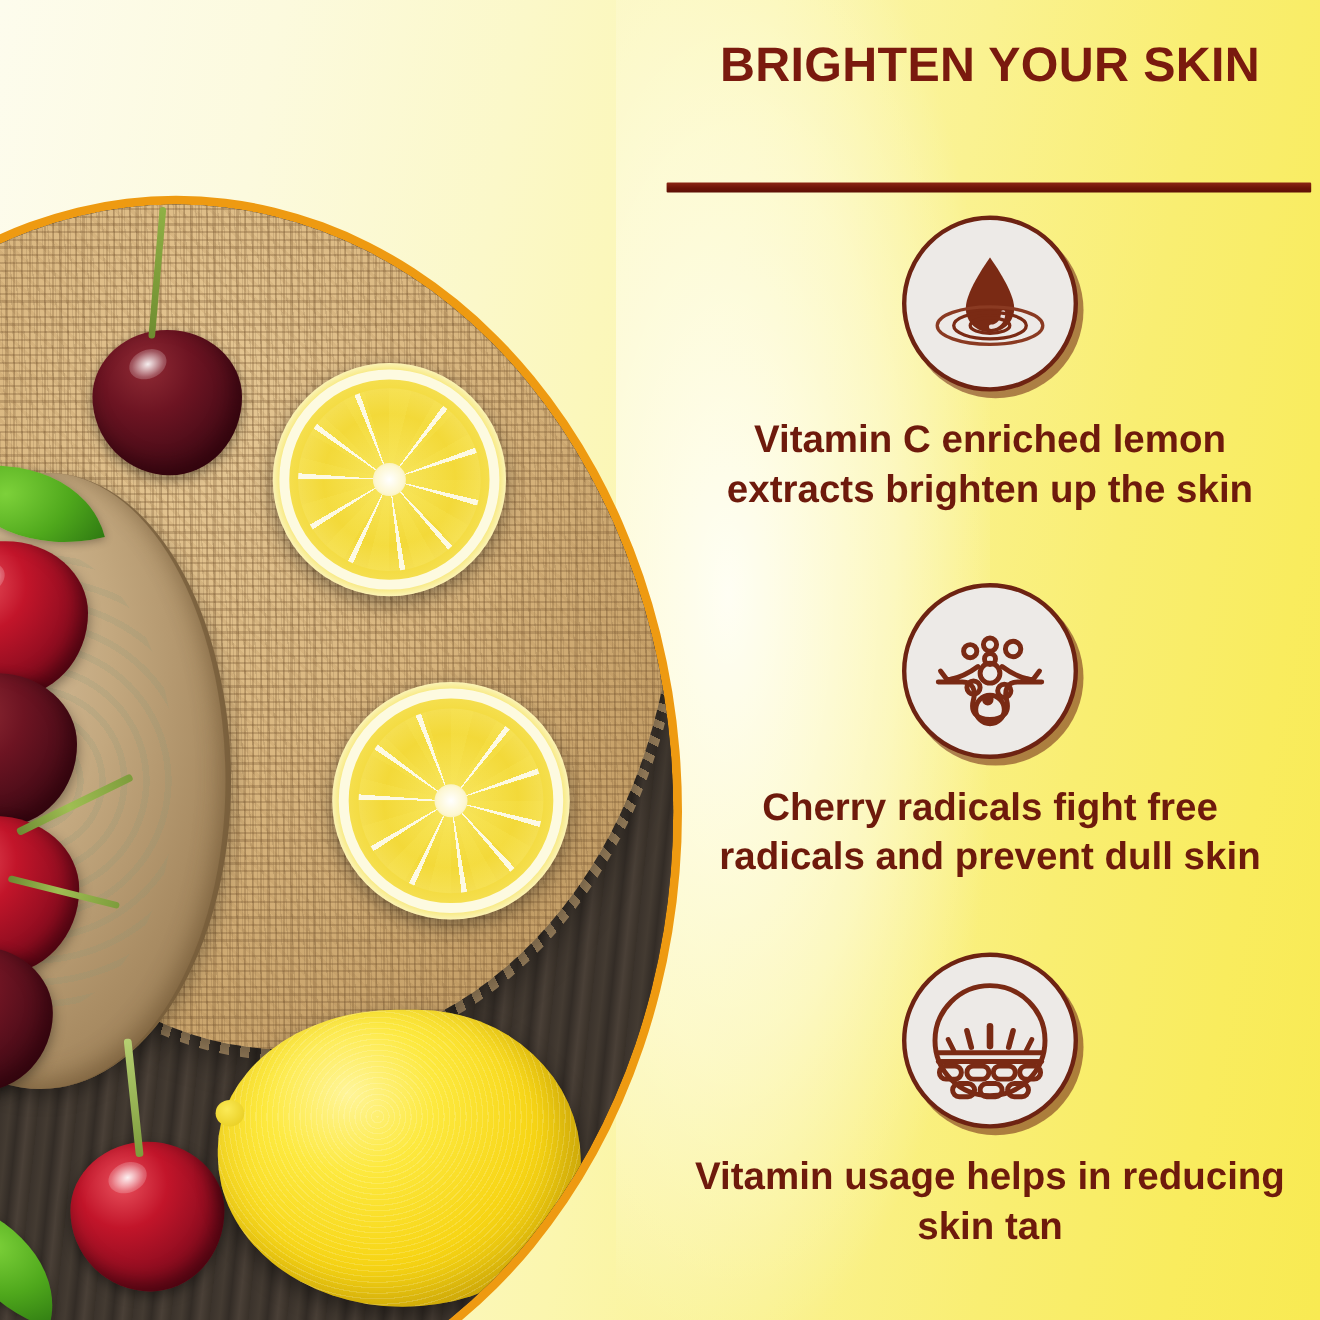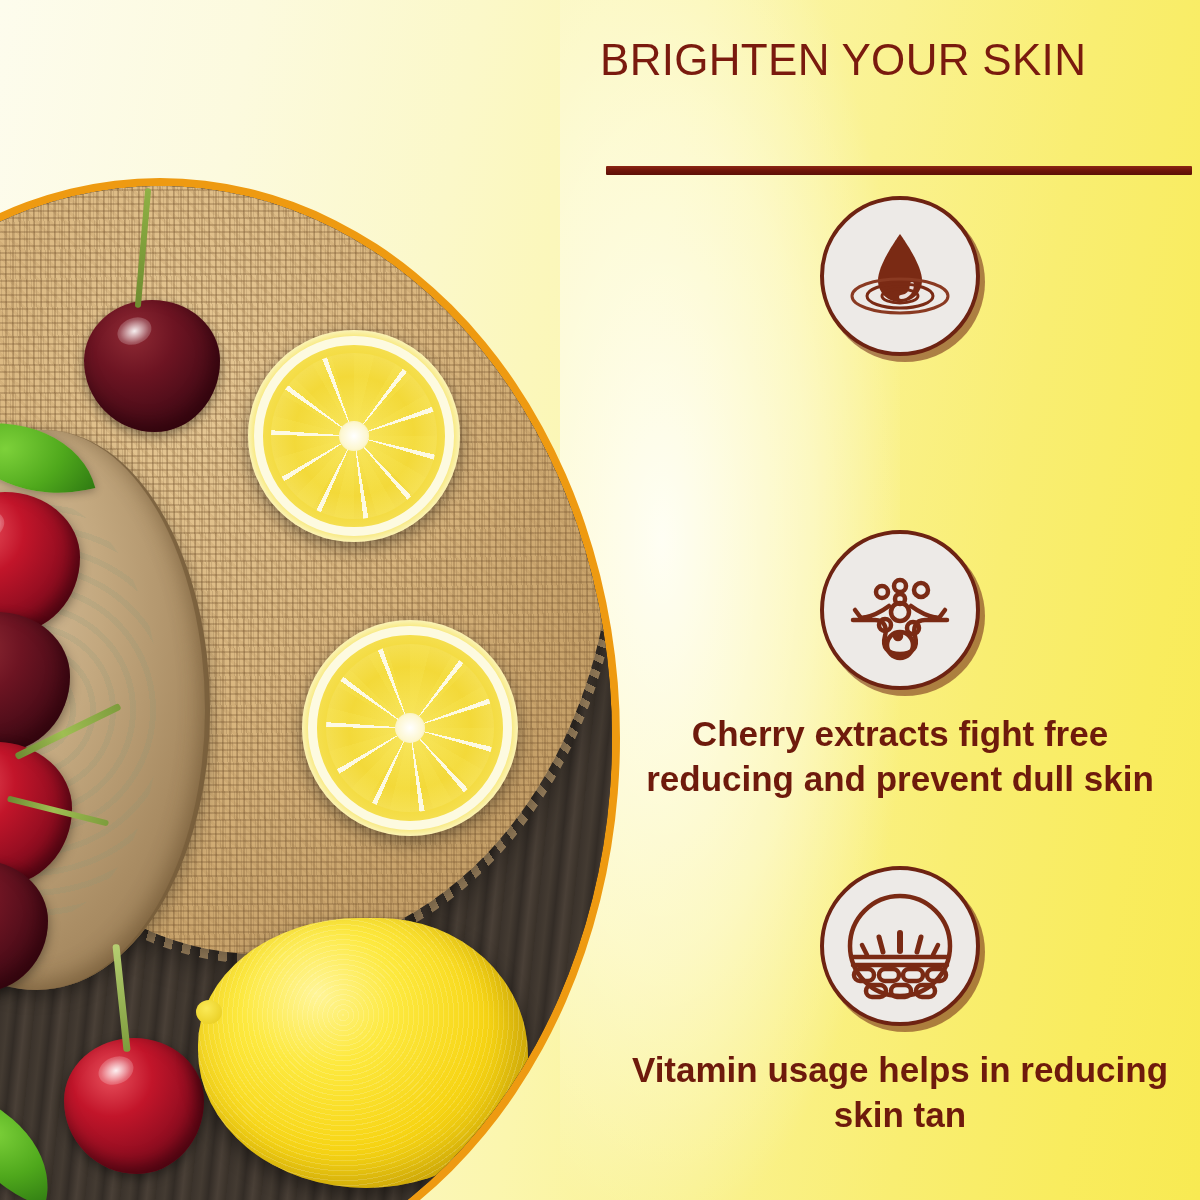--- a/index.html
+++ b/index.html
@@ -252,24 +252,24 @@
   .right-col {
     position:absolute;
     left: 600px; top: 0;
     width: 600px; height: 1200px;
     z-index: 5;
   }
   .headline {
     position:absolute;
     left: 0; top: 34px;
     width: 600px;
-    text-align:left;
+    text-align:center;
     color:#7A1A0E;
     font-family: "Liberation Sans", sans-serif;
-    font-weight: 400;
+    font-weight: 700;
     font-size: 44px;
     line-height: 1.20;
     letter-spacing: 0.3px;
   }
   .headline-rule {
     position:absolute;
     left: 6px; top: 166px;
     width: 586px; height: 9px;
     background: linear-gradient(180deg, #8c2614 0%, #6d1408 55%, #5d1006 100%);
     border-radius: 1px;
@@ -378,20 +378,21 @@
         <svg width="120" height="108" viewBox="0 0 120 108" xmlns="http://www.w3.org/2000/svg">
 
           <path d="M60 12 C60 12 82 42 82 58 C82 71 72 80 60 80 C48 80 38 71 38 58 C38 42 60 12 60 12 Z" fill="#7A2A14"></path>
           <path d="M72 62 C72 70 67 75 61 75" stroke="#ffffff" stroke-width="4" fill="none" stroke-linecap="round" opacity=".85"></path>
 
           <ellipse cx="60" cy="74" rx="18" ry="7" fill="none" stroke="#7A2A14" stroke-width="3"></ellipse>
           <ellipse cx="60" cy="74" rx="33" ry="12" fill="none" stroke="#7A2A14" stroke-width="3"></ellipse>
           <ellipse cx="60" cy="74" rx="48" ry="17" fill="none" stroke="#8A3A22" stroke-width="3"></ellipse>
         </svg>
       </div>
+      <div class="benefit-text">Vitamin C enriched lemon extracts brighten up the skin</div>
     </div>
 
     <div class="benefit b2">
       <div class="icon-badge">
         <svg width="118" height="112" viewBox="0 0 118 112" xmlns="http://www.w3.org/2000/svg" stroke="#7A2A14" fill="none" stroke-width="4.5" stroke-linecap="round">
 
           <path d="M12 66 L34 66 C44 66 46 74 44 82 C41 93 46 100 59 100 C72 100 77 93 74 82 C72 74 74 66 84 66 L106 66"></path>
 
           <circle cx="59" cy="91" r="13"></circle>
 
@@ -403,21 +404,21 @@
           <circle cx="59" cy="58" r="9"></circle>
           <circle cx="44" cy="71" r="6"></circle>
           <circle cx="72" cy="74" r="6"></circle>
           <circle cx="59" cy="32" r="6"></circle>
           <circle cx="41" cy="38" r="6"></circle>
           <circle cx="80" cy="36" r="7"></circle>
           <circle cx="59" cy="45" r="5"></circle>
           <circle cx="57" cy="82" r="3" fill="#7A2A14"></circle>
         </svg>
       </div>
-      <div class="benefit-text">Cherry extracts fight free reducing and prevent dull skin</div>
+      <div class="benefit-text">Cherry radicals fight free radicals and prevent dull skin</div>
     </div>
 
     <div class="benefit b3">
       <div class="icon-badge">
         <svg width="122" height="118" viewBox="0 0 122 118" xmlns="http://www.w3.org/2000/svg" stroke="#7A2A14" fill="none" stroke-width="4.5" stroke-linecap="round">
 
           <circle cx="61" cy="59" r="50"></circle>
 
           <path d="M14 70 L108 70"></path>
           <path d="M14 78 L108 78"></path>

